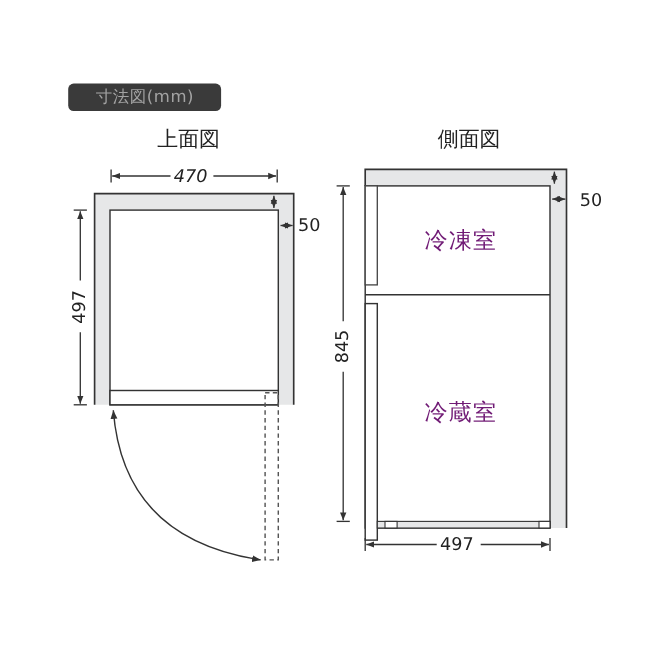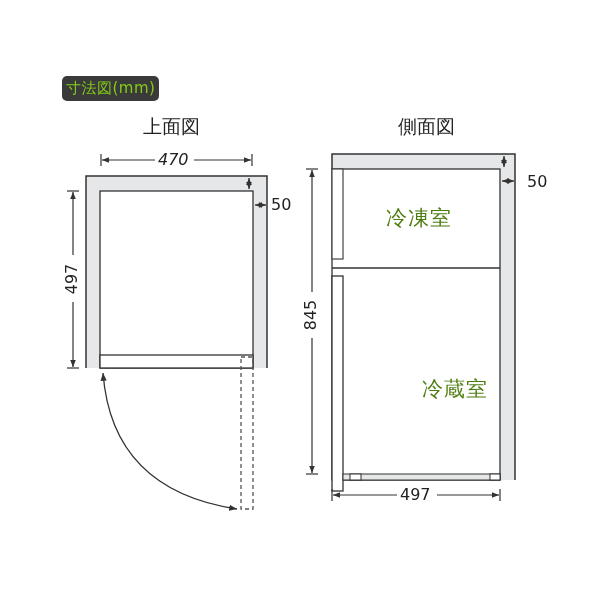--- a/index.html
+++ b/index.html
@@ -1,23 +1,23 @@
 <!DOCTYPE html>
 <html><head>
 <meta charset="utf-8">
 <style>
   html, body { margin: 0; padding: 0; background: #ffffff; }
   body { width: 600px; height: 600px; position: relative; overflow: hidden;
          font-family: "DejaVu Sans", "Liberation Sans", sans-serif; color: #222; }
-  .badge { position: absolute; left: 62px; top: 76px; height: 25px; padding: 0 4px;
-           background: #3a3a3a; color: #84cc16; border-radius: 5px; font-size: 15px;
+  .badge { position: absolute; left: 62px; top: 76px; height: 25px; padding: 0 25px;
+           background: #3a3a3a; color: #a3a3a3; border-radius: 5px; font-size: 15px;
            line-height: 25px; letter-spacing: 0.5px; }
   .title { position: absolute; font-size: 19px; color: #222; }
   .dim { position: absolute; font-size: 16px; color: #222; background: #fff; line-height: 18px; padding: 0 3px; }
-  .label { position: absolute; font-size: 21px; color: #4d7c0f; letter-spacing: 1px; }
+  .label { position: absolute; font-size: 21px; color: #701a75; letter-spacing: 1px; }
   svg { position: absolute; left: 0; top: 0; }
   .rot { transform: rotate(-90deg); transform-origin: center center; }
 </style>
 </head>
 <body>
 
 <div class="badge">寸法図(mm)</div>
 
 <svg width="600" height="600" viewBox="0 0 600 600">
   <defs>
@@ -92,13 +92,13 @@
 
 <div class="dim" style="left:155px; top:151px;font-style:italic;">470</div>
 <div class="dim rot" style="left:54px; top:270px;">497</div>
 <div class="dim" style="left:268px; top:196px; background:transparent;">50</div>
 
 <div class="dim rot" style="left:293px; top:306px;">845</div>
 <div class="dim" style="left:397px; top:486px;">497</div>
 <div class="dim" style="left:524px; top:173px; background:transparent;">50</div>
 
 <div class="label" style="left:386px; top:204px;">冷凍室</div>
-<div class="label" style="left:386px; top:375px;margin-left:36px;">冷蔵室</div>
+<div class="label" style="left:386px; top:361px;">冷蔵室</div>
 
 </body></html>

